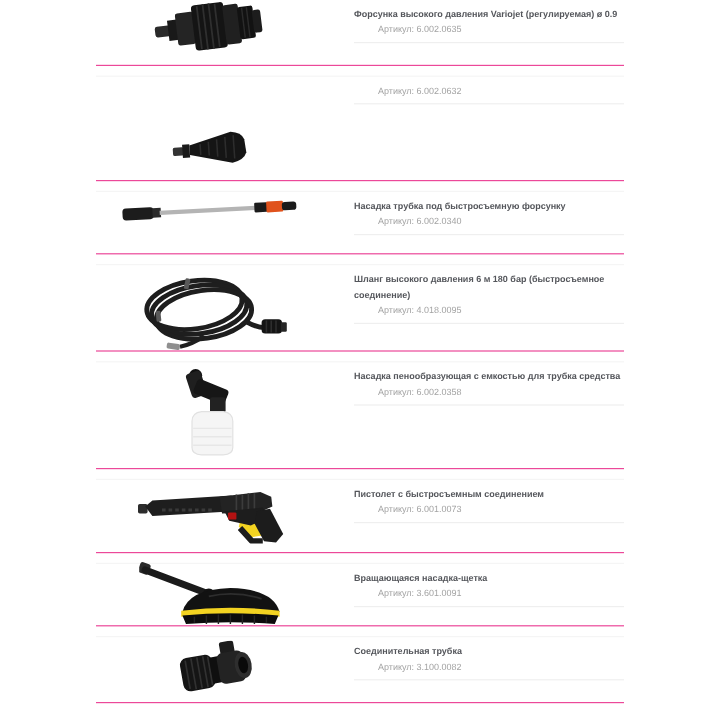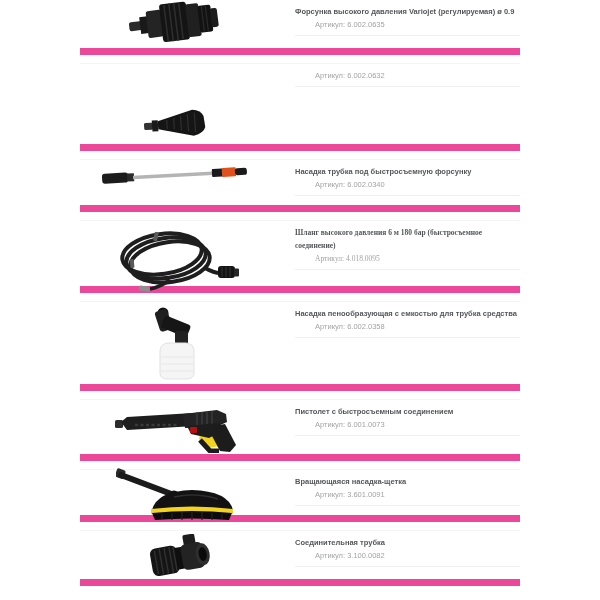--- a/index.html
+++ b/index.html
@@ -3,26 +3,26 @@
 <meta charset="utf-8">
 <style>
   * { margin:0; padding:0; box-sizing:border-box; }
   html,body { background:#ffffff; }
   #screen {
     position:relative; width:600px; height:600px; overflow:hidden;
     background:#ffffff;
     font-family:"Liberation Sans", sans-serif;
   }
   #list { position:absolute; left:80px; top:0; width:440px; }
-  .card { position:relative; border-bottom:7px solid #ec4899; }
+  .card { position:relative; border-bottom:1px solid #ec4899; }
   .card + .card { margin-top:8px; border-top:1px solid #f5f5f5; }
   .r1 { height:55px; }
   .r2 { height:88px; }
   .r3 { height:53px; }
-  .r4 { height:73px;font-family:Liberation Serif, serif; }
+  .r4 { height:73px; }
   .r5 { height:90px; }
   .r6 { height:62px; }
   .r7 { height:53px; }
   .r8 { height:56px; }
   .imgwrap { position:absolute; cursor:pointer; }
   .imgwrap svg { display:block; width:100%; height:100%; }
   .info { margin-left:215px; width:225px; padding-top:5px; }
   .title {
     font-size:7.5px; font-weight:bold; line-height:13px;
     color:#54565b; cursor:pointer;

